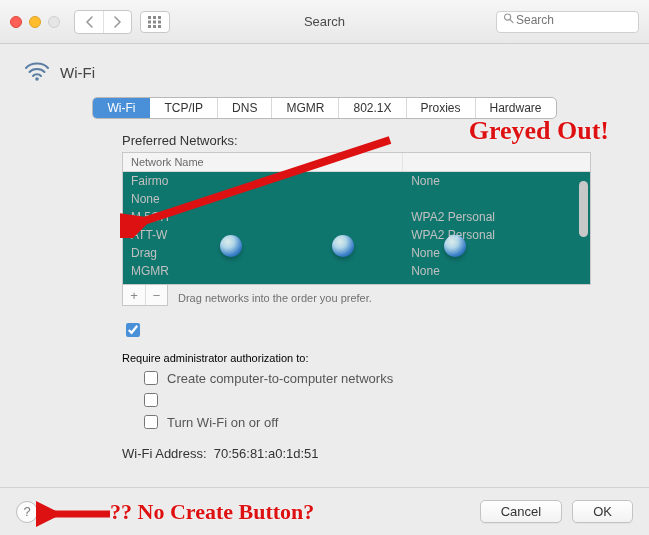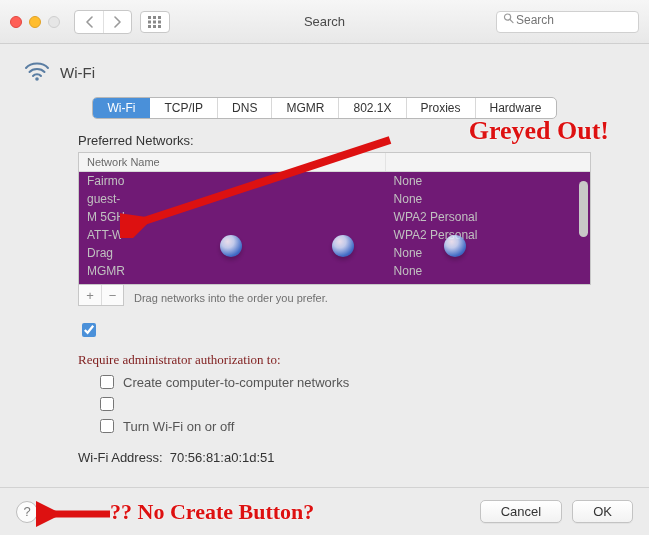--- a/index.html
+++ b/index.html
@@ -37,41 +37,41 @@
   .searchwrap { margin-left:auto; display:flex; align-items:flex-start; border:1px solid #d0d0d0; border-radius:4px; background:#fff; height:22px; padding:0 6px; width:143px; color:#9a9a9a;}
   .searchwrap input { border:none; outline:none; font-size:12px; width:100%; background:transparent; color:#333;}
   .header-row { display:flex; align-items:center; gap:10px; padding:16px 24px 8px 24px;}
   .wifi-icon svg { width:26px; height:22px; }
   .page-title { font-size:15px; color:#444;}
   .tabs { display:flex; justify-content:center; margin-top:4px;}
   .tabbar { display:flex; border:1px solid #b8b8b8; border-radius:5px; overflow:hidden; background:#fff;}
   .tab { padding:3px 14px; font-size:12px; color:#333; border-right:1px solid #d8d8d8; cursor:default;}
   .tab:last-child { border-right:none;}
   .tab.active { background:#4a90d9; color:#fff; border-right-color:#4a90d9;}
-  .content { padding: 14px 58px 0 78px;}
+  .content { padding: 14px 58px 0 78px; margin-left: 44px;}
   .label { font-size:13px; color:#333; margin-bottom:4px;}
-  .table { border:1px solid #c7c7c7; background:#701a75; position:relative;}
+  .table { border:1px solid #c7c7c7; background:#0f766e; position:relative;}
   .thead { display:flex; background:#f4f4f4; border-bottom:1px solid #d7d7d7; font-size:11px; color:#6a6a6a;}
   .th { padding:3px 8px;}
   .th.name { flex:0 0 60%; border-right:1px solid #e3e3e3;}
   .th.sec { flex:1;}
   .tbody { height:112px; overflow:hidden; position:relative;}
   .row { display:flex; font-size:12px; color:#c0c0c0; padding:1px 0;}
   .td { padding:1px 8px;}
   .td.name { flex:0 0 60%;}
   .td.sec { flex:1;}
   .scrollbar { position:absolute; right:2px; top:28px; bottom:6px; width:9px;}
   .sb-thumb { position:absolute; top:0; width:9px; height:56px; background:#c8c8c8; border-radius:5px;}
   .addremove { display:flex; align-items:center; gap:10px; margin-top:-1px;}
   .ar-btns { display:flex; border:1px solid #c7c7c7; background:#fbfbfb;}
   .ar-btn { width:22px; height:20px; display:flex; align-items:center; justify-content:center; font-size:13px; color:#888;}
   .ar-btn + .ar-btn { border-left:1px solid #dcdcdc;}
   .hint { font-size:11px; color:#6f6f6f; padding-top:6px;}
   .checkrow { display:flex; align-items:center; gap:6px; margin-top:14px; font-size:13px; color:#3a3a3a;}
-  .sublabel { margin-top:12px; font-size:13px; color:#7f1d1d;font-family:Liberation Serif, serif;}
+  .sublabel { margin-top:12px; font-size:11px; color:#000000;}
   .sub-checks { margin-left:18px; margin-top:4px;}
   .sub-checks .checkrow { margin-top:2px; color:#555;}
   .addr { margin-top:14px; font-size:13px; color:#333;}
   .footer { position:absolute; left:0; right:0; bottom:0; height:48px; border-top:1px solid #d2d2d2; background:#ececec; display:flex; align-items:center; padding:0 16px;}
   .help-btn { width:22px; height:22px; border:1px solid #bdbdbd; border-radius:50%; display:flex; align-items:center; justify-content:center; color:#7a7a7a; font-size:13px; background:#fcfcfc;}
   .footer .spacer { flex:1;}
   .btn { border:1px solid #c3c3c3; background:linear-gradient(#ffffff,#f2f2f2); border-radius:5px; padding:3px 20px; font-size:13px; color:#333; margin-left:10px; box-shadow:0 1px 0 rgba(0,0,0,.04);}
   input[type=checkbox]{ width:14px; height:14px; accent-color:#4a90d9;}
   .annot { position:absolute; font-family: "Comic Sans MS", "Marker Felt", cursive; color:#d11; font-weight:bold; pointer-events:none; text-shadow:0 0 2px #fff;}
   .annot.a1 { top:116px; right:40px; font-size:26px;}
@@ -157,21 +157,20 @@
   <div class="table">
     <div class="thead">
       <div class="th name">Network Name</div>
     </div>
     <div class="tbody" id="tbody">
         <div class="row">
           <div class="td name">Fairmo</div>
           <div class="td sec">None</div>
         </div>
         <div class="row">
-          <div class="td name">guest-</div>
           <div class="td sec">None</div>
         </div>
         <div class="row">
           <div class="td name">M 5GH</div>
           <div class="td sec">WPA2 Personal</div>
         </div>
         <div class="row">
           <div class="td name">ATT-W</div>
           <div class="td sec">WPA2 Personal</div>
         </div>

